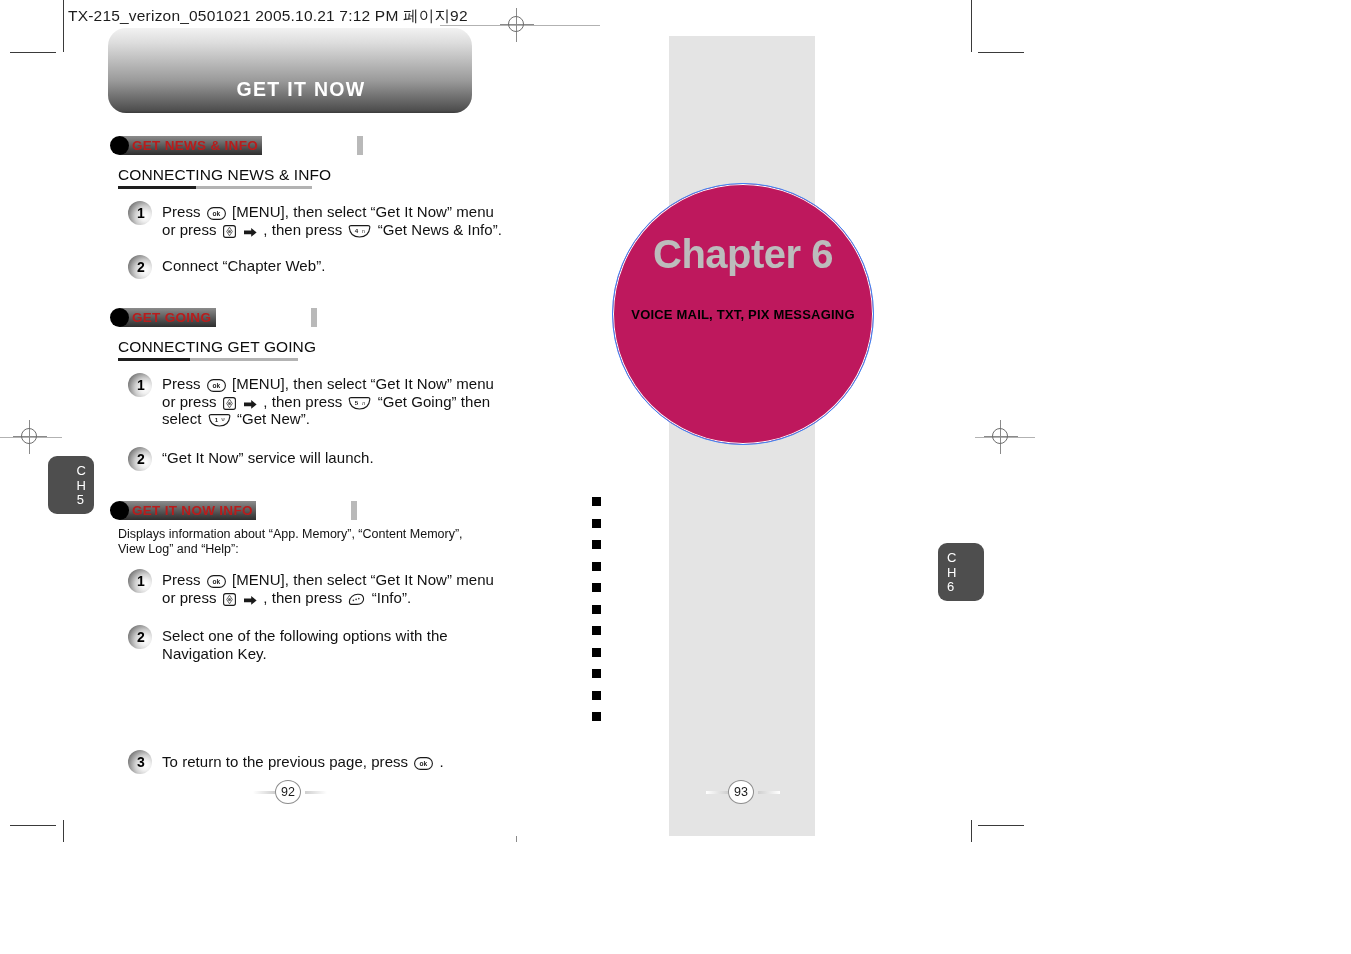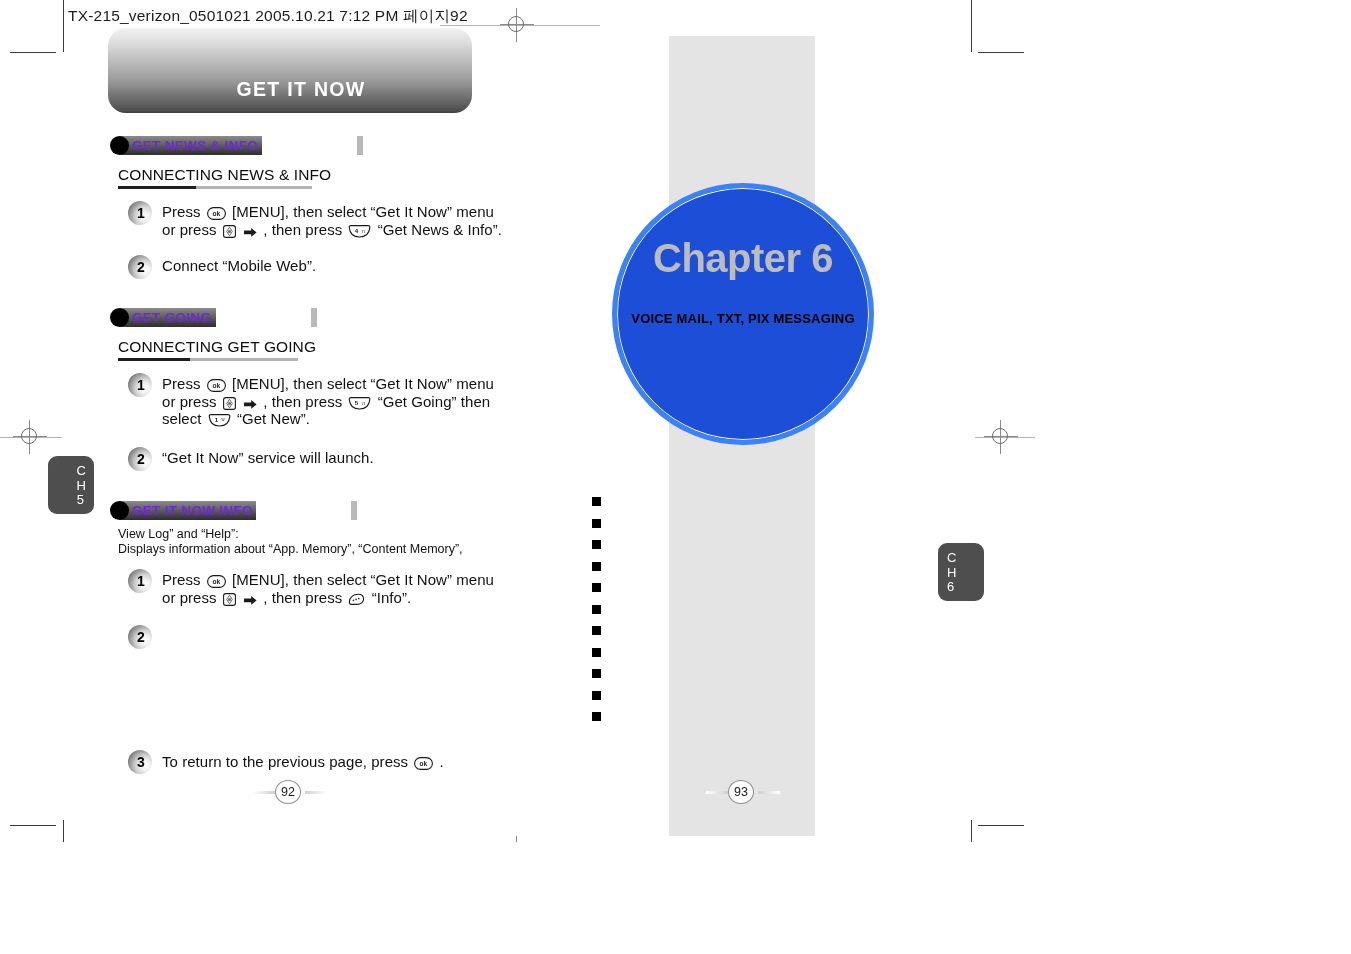--- a/index.html
+++ b/index.html
@@ -105,21 +105,21 @@
     left: 10px; top: 0;
     height: 19px;
     background: linear-gradient(to bottom, #8c8c8c 0%, #6f6f6f 30%, #444444 75%, #2e2e2e 100%);
   }
   .sec-head .bar-label {
     position: absolute;
     left: 22px;
     top: 1px;
     height: 19px;
     line-height: 18px;
-    color: #6d28d9;
+    color: #b91c1c;
     font-size: 13.5px;
     font-weight: bold;
     letter-spacing: 0.3px;
     white-space: nowrap;
   }
   .sec-head .tail {
     position: absolute;
     top: 0;
     width: 6px; height: 19px;
     background: #b9b9b9;
@@ -262,22 +262,22 @@
     height: 800px;
     background: #e4e4e4;
   }
   .chapter-circle {
     position: absolute;
     left: 612px;
     top: 183px;
     width: 262px;
     height: 262px;
     border-radius: 50%;
-    background: #1d4ed8;
-    border: 5px solid #3b82f6;
+    background: #be185d;
+    border: 1px solid #3b82f6;
     box-shadow: 0 0 0 1px #ffffff inset;
     box-sizing: border-box;
   }
   .chapter-circle .cnum {
     position: absolute;
     left: 0; right: 0;
     top: 48px;
     text-align: center;
     font-size: 40px;
     font-weight: bold;
@@ -393,21 +393,21 @@
           </svg></span>
       <span>“Get News &amp; Info”.</span>
     </span>
   </div>
 
   <div class="step" style="left:128px; top:255px;">
     <div class="sphere"></div>
     <div class="num">2</div>
   </div>
   <div class="step-text" style="left:162px; top:257px;">
-    <span class="ln">Connect “Mobile Web”.</span>
+    <span class="ln">Connect “Chapter Web”.</span>
   </div>
 
   <div class="sec-head" style="left:110px; top:308px; width:106px;">
     <div class="bar" style="left:10px; width:96px;"></div>
     <div class="tail" style="left:201px;"></div>
     <div class="dot"></div>
     <div class="bar-label">GET GOING</div>
   </div>
   <div class="sub-head" style="left:118px; top:338px;">CONNECTING GET GOING</div>
   <div class="rule" style="left:118px; top:358px; width:180px;"></div>
@@ -463,22 +463,22 @@
   </div>
 
   <div class="sec-head" style="left:110px; top:501px; width:146px;">
     <div class="bar" style="left:10px; width:136px;"></div>
     <div class="tail" style="left:241px;"></div>
     <div class="dot"></div>
     <div class="bar-label">GET IT NOW INFO</div>
   </div>
 
   <div class="body-note" style="left:118px; top:527px;">
+    <span>Displays information about “App. Memory”, “Content Memory”,</span>
     <span>View Log” and “Help”:</span>
-    <span>Displays information about “App. Memory”, “Content Memory”,</span>
   </div>
 
   <div class="step" style="left:128px; top:569px;">
     <div class="sphere"></div>
     <div class="num">1</div>
   </div>
   <div class="step-text" style="left:162px; top:571px;">
     <span class="ln">
       <span>Press</span>
       <span class="kbd"><svg width="19" height="13" viewBox="0 0 19 13">
@@ -505,20 +505,24 @@
             <circle cx="10.8" cy="5.6" r="0.85" fill="#333"></circle>
           </svg></span>
       <span>“Info”.</span>
     </span>
   </div>
 
   <div class="step" style="left:128px; top:625px;">
     <div class="sphere"></div>
     <div class="num">2</div>
   </div>
+  <div class="step-text" style="left:162px; top:627px;">
+    <span class="ln">Select one of the following options with the</span>
+    <span class="ln">Navigation Key.</span>
+  </div>
 
 
   <div class="step" style="left:128px; top:750px;">
     <div class="sphere"></div>
     <div class="num">3</div>
   </div>
   <div class="step-text" style="left:162px; top:753px;">
     <span class="ln">
       <span>To return to the previous page, press</span>
       <span class="kbd"><svg width="19" height="13" viewBox="0 0 19 13">

